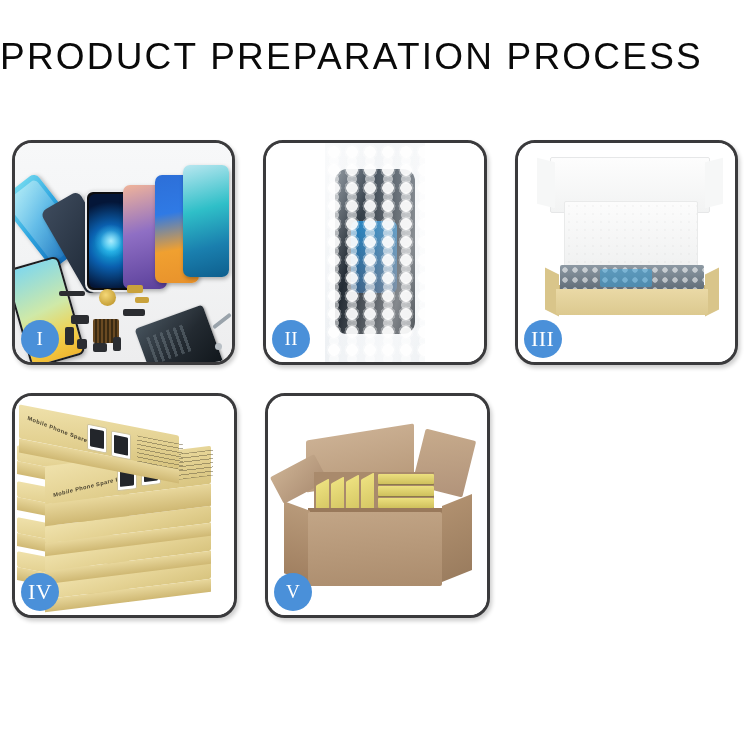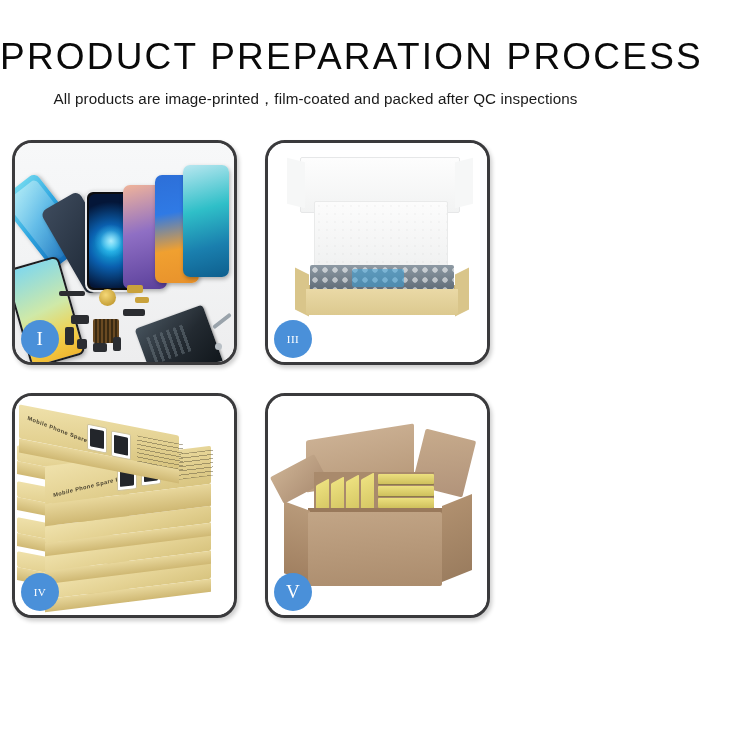--- a/index.html
+++ b/index.html
@@ -36,21 +36,21 @@
   }
   .scene{position:absolute;inset:0;overflow:hidden;border-radius:17px;}
 
   .badge{
     position:absolute;left:6px;bottom:4px;width:38px;height:38px;
     border-radius:50%;background:#4a90d9;color:#ffffff;
     display:flex;align-items:center;justify-content:center;
     font-family:"Liberation Serif","DejaVu Serif",serif;
     font-size:19px;letter-spacing:.5px;z-index:40;
   }
-  .badge.narrow{font-size:11px;font-family:Liberation Serif, serif;}
+  .badge.narrow{font-size:22px;font-family:Liberation Serif, serif;}
 
   
   .p1{background:linear-gradient(180deg,#f7f8f9 0%,#f2f3f4 55%,#ededee 100%);}
   .ph{position:absolute;border-radius:7px;box-shadow:1px 2px 4px rgba(0,0,0,.30);}
   .ph-a{width:46px;height:88px;left:6px;top:34px;transform:rotate(-38deg);
         background:linear-gradient(160deg,#7fe3f2 0%,#2fa6e0 45%,#0d5fb0 100%);}
   .ph-a:after{content:"";position:absolute;left:4px;top:5px;right:4px;bottom:5px;
         border-radius:5px;background:linear-gradient(150deg,rgba(255,255,255,.45),rgba(255,255,255,0));}
   .ph-b{width:44px;height:96px;left:46px;top:52px;transform:rotate(-30deg);
         background:linear-gradient(150deg,#3d4a5c,#16202c);}
@@ -182,21 +182,20 @@
   .s-bg{position:absolute;left:16px;top:18px;width:192px;height:168px;
         background:rgba(242,244,246,.75);border-radius:14px;}
 </style>
 </head>
 <body>
 
 <div class="page">
 
   <div class="header">
     <div class="title">PRODUCT PREPARATION PROCESS</div>
-    <div class="subtitle">All products are image-printed，film-coated and packed after QC inspections</div>
   </div>
 
   <div class="grid">
 
     <div class="row">
 
       <div class="panel">
         <div class="scene p1">
           <div class="ph ph-a"></div>
           <div class="ph ph-b"></div>
@@ -218,20 +217,30 @@
           <div class="part" style="left:78px;top:200px;width:14px;height:9px;"></div>
           <div class="part" style="left:98px;top:194px;width:8px;height:14px;"></div>
           <div class="part" style="left:108px;top:166px;width:22px;height:7px;"></div>
           <div class="logic"></div>
           <div class="part" style="left:196px;top:176px;width:22px;height:4px;background:#9aa3ab;transform:rotate(-38deg);"></div>
           <div class="part" style="left:200px;top:200px;width:7px;height:7px;border-radius:50%;background:#b9c0c6;"></div>
         </div>
         <div class="badge">I</div>
       </div>
 
+      <div class="panel">
+        <div class="scene p2">
+          <div class="bagwrap"></div>
+          <div class="bagphone"></div>
+          <div class="bubbles"></div>
+          <div class="bubbles2"></div>
+          <div class="bagsheen"></div>
+        </div>
+        <div class="badge">II</div>
+      </div>
 
       <div class="panel">
         <div class="scene p3">
           <div class="lidflap"></div>
           <div class="foam"></div>
           <div class="boxrim"></div>
           <div class="innerwrap"></div>
           <div class="innerblue"></div>
           <div class="boxleft"></div>
           <div class="boxright"></div>

